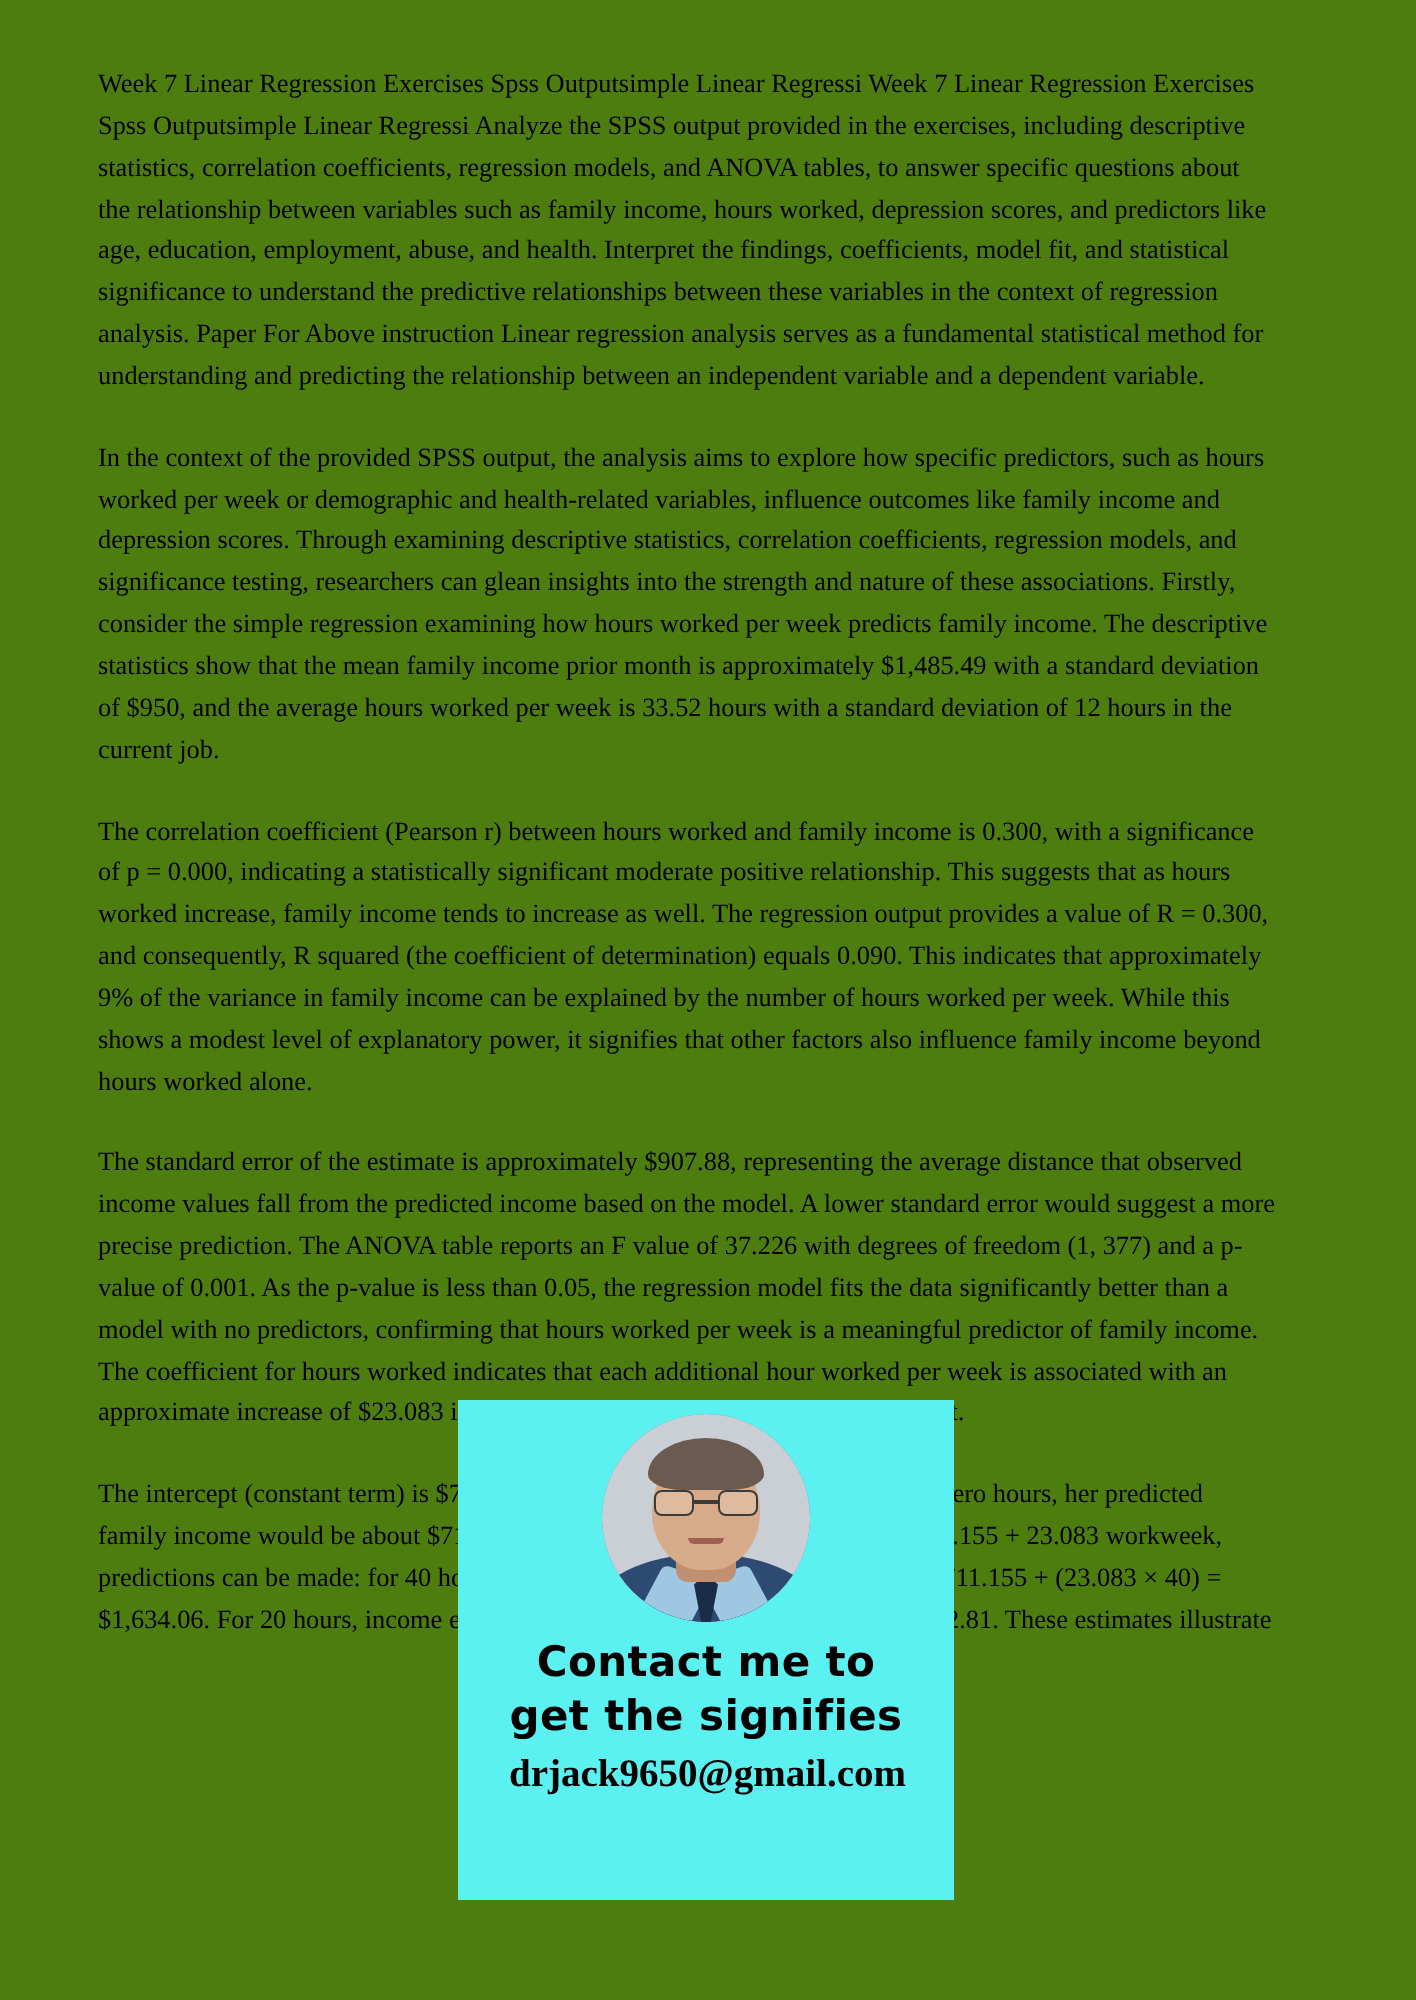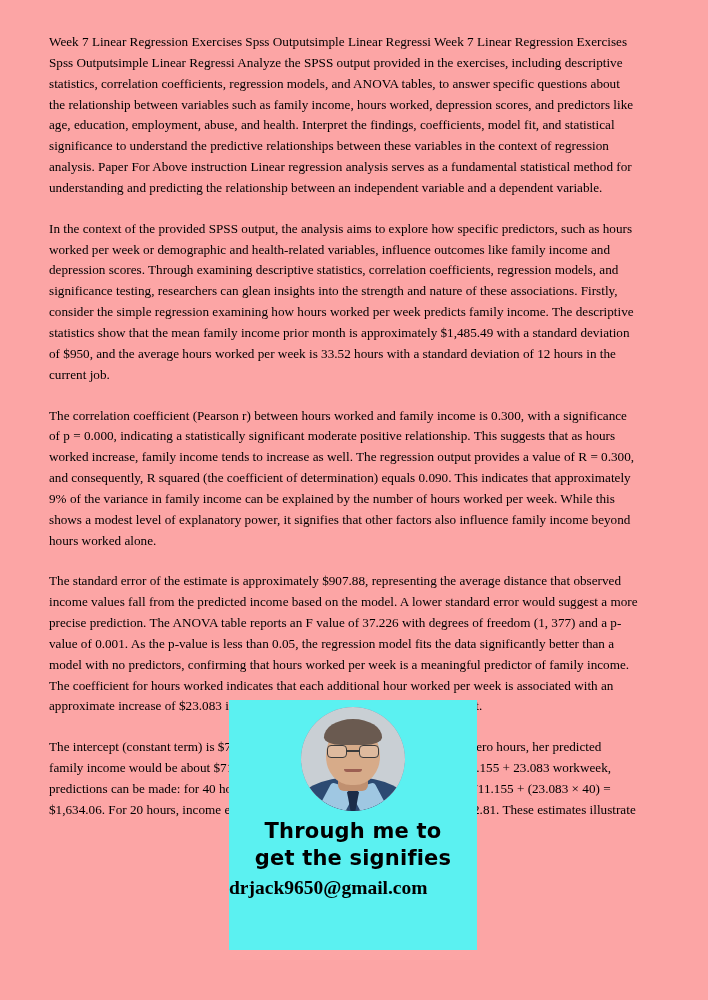--- a/index.html
+++ b/index.html
@@ -12,21 +12,21 @@
     background: #ffffff;
     font-family: "Liberation Serif", serif;
     position: relative;
     overflow: hidden;
   }
   .page {
     position: absolute;
     left: 0; top: 0;
     width: 708px;
     height: 1000px;
-    background: #fca5a5;
+    background: #4d7c0f;
   }
   .doc-body {
     position: absolute;
     left: 49px;
     top: 32px;
     width: 590px;
   }
   .para {
     font-size: 13.2px;
     line-height: 20.85px;
@@ -186,21 +186,21 @@
     font-size: 21px;
     line-height: 27px;
     color: #000000;
     letter-spacing: 0.2px;
   }
   .email {
     position: absolute;
     left: 0;
     top: 176px;
     width: 224px;
-    text-align: left;
+    text-align: right;
     font-family: "Liberation Serif", serif;
     font-weight: bold;
     font-size: 19.5px;
     line-height: 24px;
     color: #000000;
   }
 </style>
 </head>
 <body>
 
@@ -226,19 +226,19 @@
         <div class="hair"></div>
         <div class="glasses">
           <div class="lens l"></div>
           <div class="bridge"></div>
           <div class="lens r"></div>
         </div>
         <div class="mouth"></div>
       </div>
     </div>
     <div class="cta">
-      <div>Through me to</div>
+      <div>Contact me to</div>
       <div>get the signifies</div>
     </div>
     <div class="email">drjack9650@gmail.com</div>
   </div>
 
 </div>
 
 </body></html>

